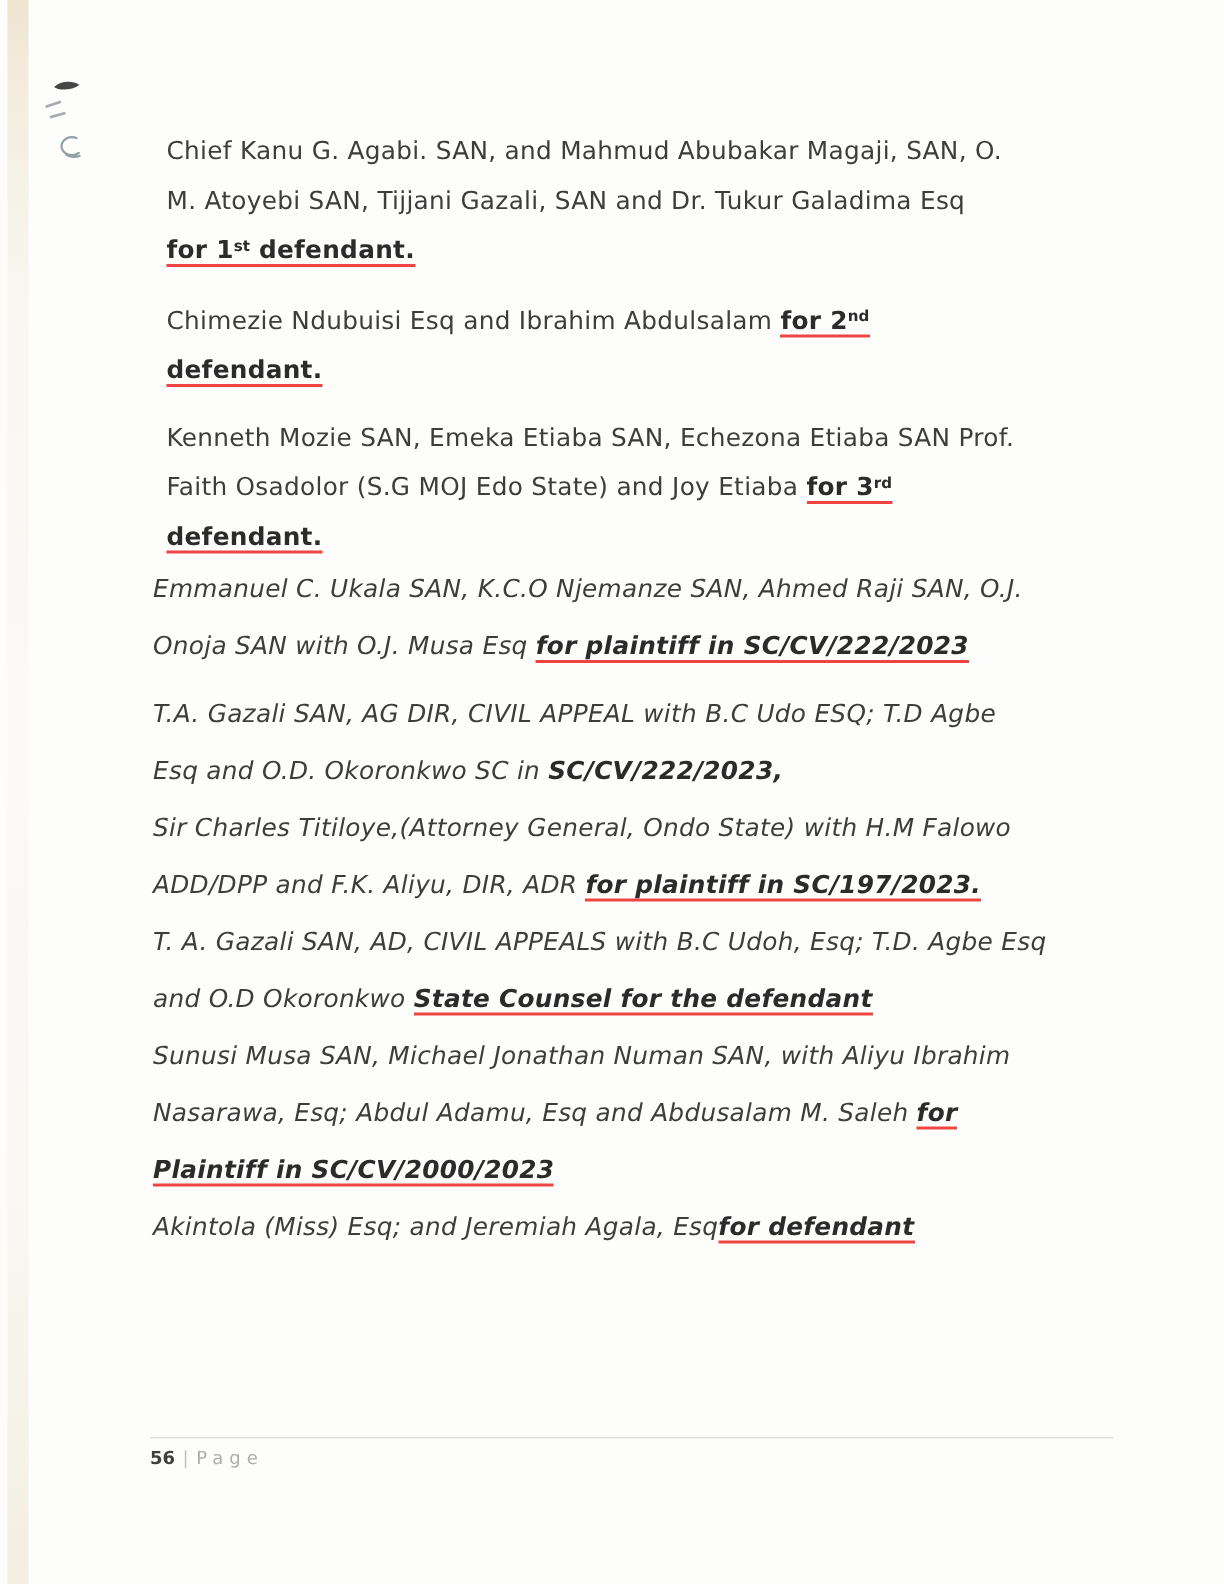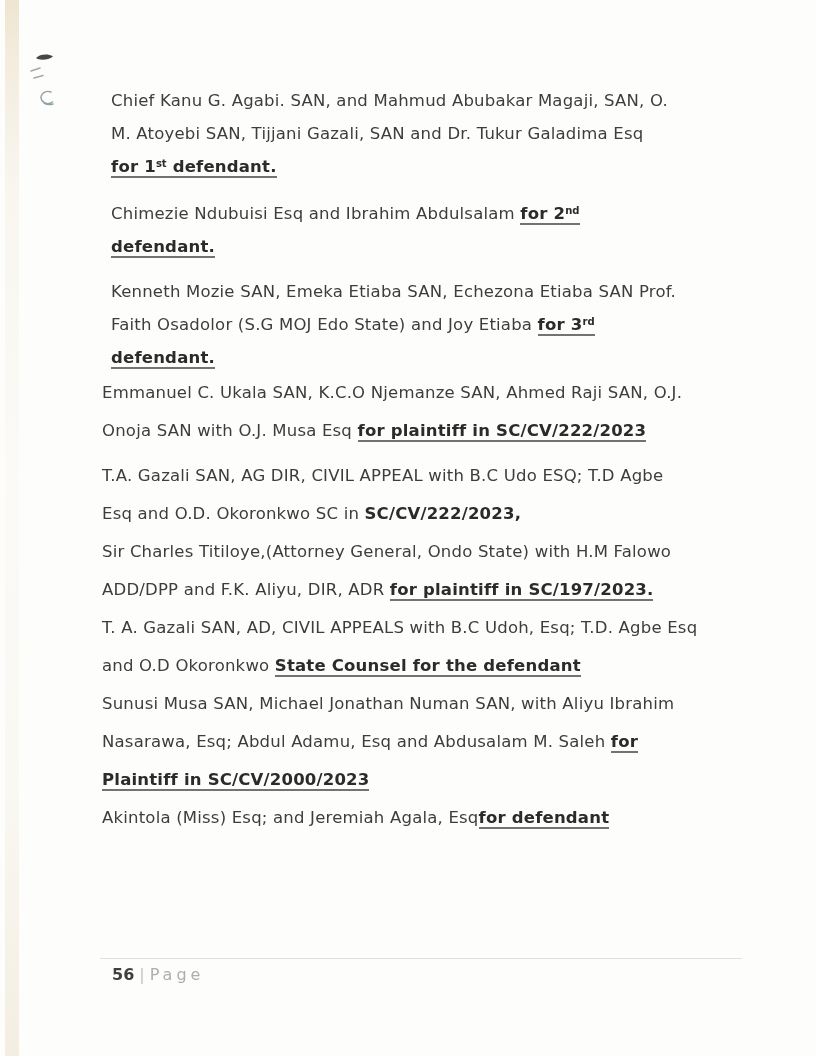--- a/index.html
+++ b/index.html
@@ -42,53 +42,53 @@
   }
   .content p {
     margin: 0;
     font-size: 16.5px;
     letter-spacing: 0.2px;
   }
   .group-tight { margin-left: 9px; }
   .group-tight p { line-height: 33px; }
   .group-tight p:nth-child(1) { margin-bottom: 14px; }
   .group-tight p:nth-child(2) { margin-bottom: 12px; }
-  .group-spaced p { line-height: 38px; }
+  .group-spaced p { line-height: 38px; font-style: italic; }
   .group-spaced p:nth-child(2) { margin-top: 7px; }
   .line {
     display: block;
     white-space: pre;
   }
   .b {
     font-weight: bold;
     color: #2b2b2b;
   }
   .u {
-    border-bottom: 2px solid #737373;
+    border-bottom: 2px solid #ef4444;
   }
   sup {
     font-size: 61%;
     line-height: 0;
     vertical-align: 5px;
     letter-spacing: 0;
   }
   
   .footer-rule {
     position: absolute;
     left: 100px;
     top: 958px;
     width: 642px;
     height: 1px;
     background: #e1e1e1;
   }
   .footer {
     position: absolute;
-    left: 112px;
+    left: 100px;
     top: 965px;
-    font-size: 16px;
+    font-size: 12px;
     color: #b2b2b2;
   }
   .footer .num {
     font-weight: bold;
     color: #3f3f3f;
   }
   .footer .sep {
     color: #c2c2c2;
     padding: 0 5px;
   }

